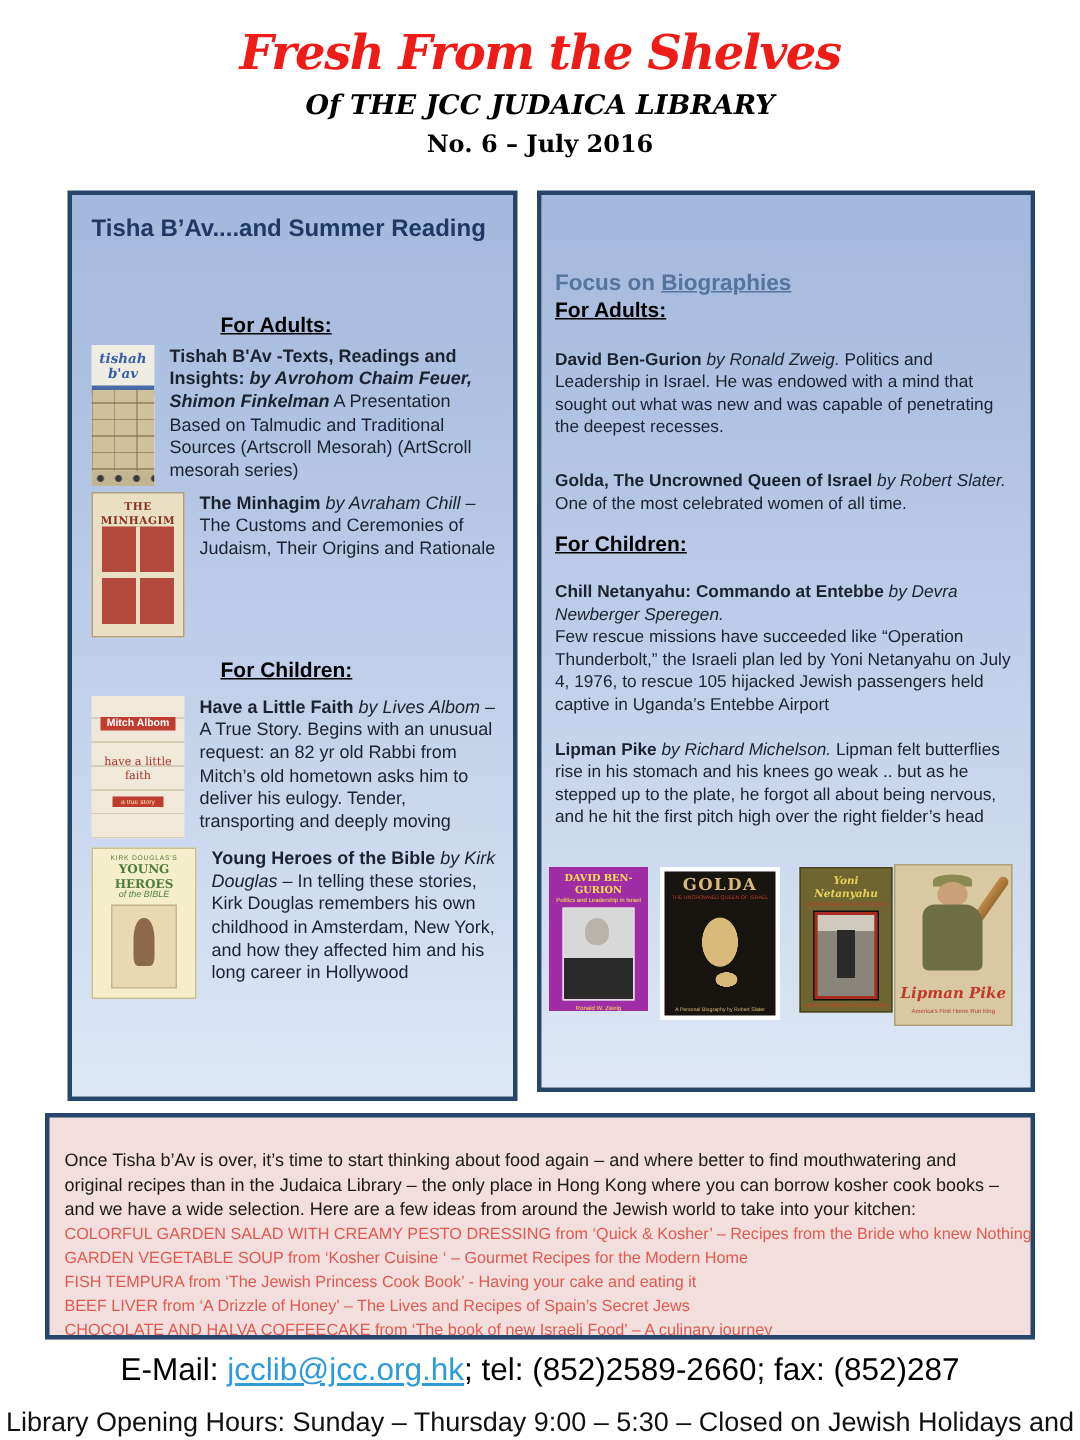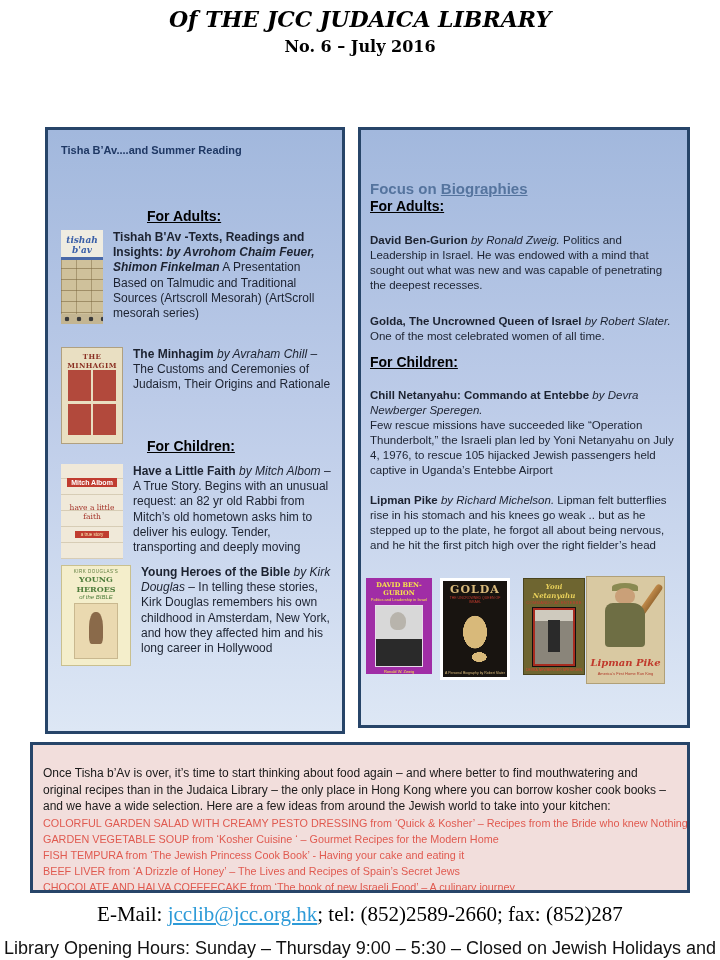--- a/index.html
+++ b/index.html
@@ -4,30 +4,30 @@
 <style>
   html,body{margin:0;padding:0;}
   .page{position:relative;width:720px;height:960px;background:#ffffff;overflow:hidden;
         font-family:"Liberation Sans",sans-serif;color:#1c2230;}
 
   
   .header{position:absolute;top:0;left:0;width:100%;text-align:center;}
   .main-title{margin-top:16px;font-family:"DejaVu Serif",serif;font-style:italic;font-weight:bold;
               font-size:32px;color:#ee1b17;letter-spacing:-1px;}
   .sub-title{margin-top:6px;font-family:"DejaVu Serif",serif;font-style:italic;font-weight:bold;
-             font-size:22px;color:#000;}
+             font-size:18px;color:#000;}
   .issue-line{margin-top:5px;font-family:"DejaVu Serif",serif;font-weight:bold;font-size:16px;color:#000;}
 
   
   .panel{position:absolute;box-sizing:border-box;border:3px solid #274569;
          background:linear-gradient(180deg,#a2b8dd 0%,#bccbe8 45%,#dde7f5 100%);}
   .panel-left{left:45px;top:127px;width:300px;height:607px;}
   .panel-right{left:358px;top:127px;width:332px;height:601px;}
 
-  .lp-title{position:absolute;top:14px;left:13px;font-size:11px;font-weight:bold;color:#1F3864;}
+  .lp-title{position:absolute;top:14px;left:13px;font-size:16px;font-weight:bold;color:#1F3864;}
   .rp-title{position:absolute;top:10px;left:9px;font-size:15px;font-weight:bold;color:#55749e;margin-top:40px;}
   .rp-title .u{text-decoration:underline;}
   .sect-head{position:absolute;font-size:14px;font-weight:bold;color:#000;text-decoration:underline;}
 
   .book{position:absolute;left:13px;width:276px;display:flex;gap:10px;}
   .book .text{font-size:12px;line-height:1.27;color:#1c2230;}
   .bt{font-weight:bold;}
   .ba{font-style:italic;}
   .bai{font-style:italic;font-weight:bold;}
 
@@ -68,21 +68,21 @@
   
   .rp-covers{position:absolute;left:5px;top:448px;display:flex;align-items:flex-start;}
   .cov-dbg{width:66px;height:96px;background:#a02da6;text-align:center;}
   .cd-title{color:#f7e24c;font-size:6.5px;font-weight:bold;font-family:"DejaVu Serif",serif;margin-top:3px;}
   .cd-sub{color:#f7e24c;font-size:4px;}
   .cd-photo{margin:3px auto 2px;width:46px;height:60px;border:1px solid #e8d8ea;
             background:linear-gradient(180deg,#d8d8d8 0 55%,#2a2a2a 55% 100%),#d8d8d8;position:relative;}
   .cd-head{position:absolute;left:14px;top:6px;width:16px;height:18px;background:#b8b4ac;border-radius:50% 50% 40% 40%;}
   .cd-credit{color:#f7e24c;font-size:4px;}
 
-  .cov-golda{width:70px;height:102px;background:#fff;padding:3px;box-sizing:border-box;margin-left:8px;}
+  .cov-golda{width:80px;height:102px;background:#fff;padding:3px;box-sizing:border-box;margin-left:8px;}
   .cg-inner{background:#181410;height:100%;text-align:center;position:relative;}
   .cg-title{color:#d8b97a;font-size:11px;font-weight:bold;font-family:"DejaVu Serif",serif;letter-spacing:1px;padding-top:2px;}
   .cg-sub{color:#c23b2e;font-size:3.5px;}
   .cg-face{margin:2px auto 0;width:54px;height:58px;
            background:radial-gradient(ellipse 19px 26px at 50% 45%,#d8b97a 62%,transparent 64%),
                       radial-gradient(ellipse 12px 8px at 58% 88%,#d8b97a 60%,transparent 62%);}
   .cg-credit{color:#d8b97a;font-size:3.5px;position:absolute;bottom:2px;width:100%;}
 
   .cov-yoni{width:62px;height:97px;background:#6e6530;border:1px solid #4a441e;text-align:center;margin-left:13px;box-sizing:border-box;}
   .cy-title{color:#e8d05a;font-size:7px;font-style:italic;font-weight:bold;font-family:"DejaVu Serif",serif;margin-top:3px;}
@@ -103,30 +103,31 @@
   .cl-sub{position:absolute;bottom:7px;width:100%;text-align:center;color:#b03a2a;font-size:4px;}
 
   
   .recipes-panel{position:absolute;left:30px;top:742px;width:660px;height:151px;box-sizing:border-box;
                  border:3px solid #274569;background:#f2dedc;padding:20px 10px;overflow:hidden;}
   .recipes-intro{font-size:12px;line-height:1.38;color:#1a1a1a;}
   .recipe-line{font-size:10.8px;line-height:1.5;color:#e05a50;white-space:nowrap;}
   .more-line{text-align:center;color:#e05a50;font-size:10.8px;line-height:1.4;}
 
   
-  .footer-contact{position:absolute;top:902px;width:100%;text-align:center;font-size:21px;color:#000;font-family:Liberation Serif, serif;}
+  .footer-contact{position:absolute;top:902px;width:100%;text-align:center;font-size:21px;color:#000;}
   .footer-contact a{color:#2e9bd8;text-decoration:underline;}
   .footer-hours{position:absolute;top:938px;width:100%;text-align:center;font-size:18px;color:#111;}
 </style>
 </head>
 <body>
 
 <div class="page">
 
   <div class="header">
+    <div class="main-title">Fresh From the Shelves</div>
     <div class="sub-title">Of THE JCC JUDAICA LIBRARY</div>
     <div class="issue-line">No. 6 – July 2016</div>
   </div>
 
   <div class="panel panel-left">
     <div class="lp-title">Tisha B’Av....and Summer Reading</div>
 
     <div class="sect-head" style="top:78px;left:99px;">For Adults:</div>
 
     <div class="book" style="top:100px;">
@@ -135,40 +136,40 @@
         <div class="ct-title">tishah b'av</div>
         <div class="ct-band"></div>
         <div class="ct-wall"></div>
         <div class="ct-people"></div>
       </div>
       <div class="text">
         <span class="bt">Tishah B'Av -Texts, Readings and Insights:</span><span class="bai"> by Avrohom Chaim Feuer, Shimon Finkelman</span><span> A Presentation Based on Talmudic and Traditional Sources (Artscroll Mesorah) (ArtScroll mesorah series)</span>
       </div>
     </div>
 
-    <div class="book" style="top:217px;">
+    <div class="book" style="top:198px;">
       <div class="cov cov-minhagim">
         <div class="cm-title">THE MINHAGIM</div>
         <div class="cm-art"></div>
       </div>
       <div class="text">
         <span class="bt">The Minhagim</span><span class="ba"> by Avraham Chill</span><span> – The Customs and Ceremonies of Judaism, Their Origins and Rationale</span>
       </div>
     </div>
 
     <div class="sect-head" style="top:308px;left:99px;">For Children:</div>
 
     <div class="book" style="top:334px;">
       <div class="cov cov-faith">
         <div class="cf-author">Mitch Albom</div>
         <div class="cf-title">have a little faith</div>
         <div class="cf-tag">a true story</div>
       </div>
       <div class="text">
-        <span class="bt">Have a Little Faith</span><span class="ba"> by Mitch Albom</span><span> – A True Story.  Begins with an unusual request: an 82 yr old Rabbi from Mitch’s old hometown asks him to deliver his eulogy.  Tender, transporting and deeply moving</span>
+        <span class="bt">Have a Little Faith</span><span class="ba"> by Lives Albom</span><span> – A True Story.  Begins with an unusual request: an 82 yr old Rabbi from Mitch’s old hometown asks him to deliver his eulogy.  Tender, transporting and deeply moving</span>
       </div>
     </div>
 
     <div class="book" style="top:435px;">
       <div class="cov cov-heroes">
         <div class="ch-by">KIRK DOUGLAS'S</div>
         <div class="ch-title">YOUNG HEROES</div>
         <div class="ch-sub">of the BIBLE</div>
         <div class="ch-art">
             <div class="ch-fig"></div>

